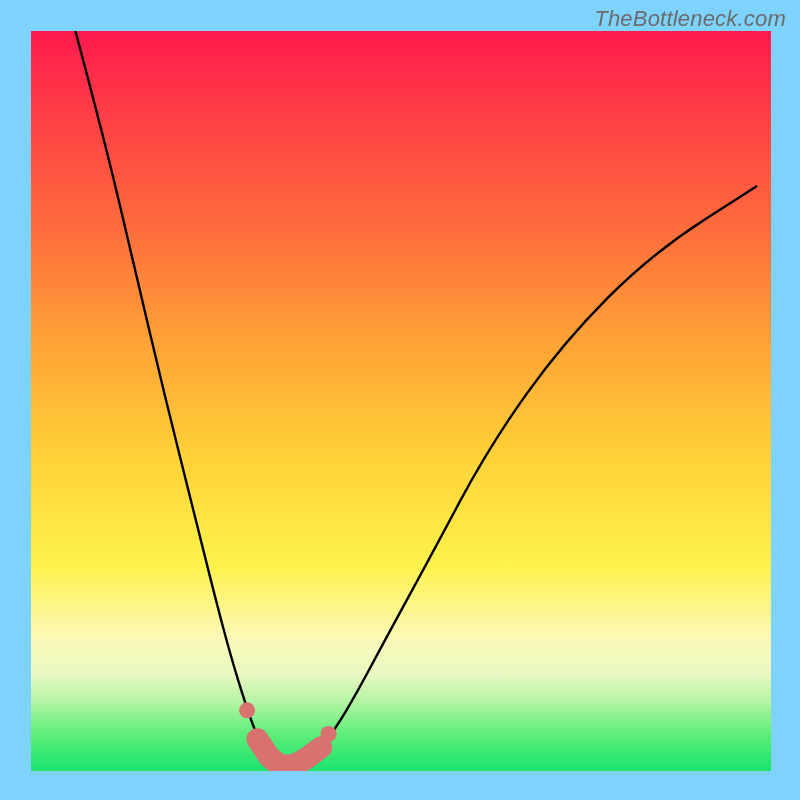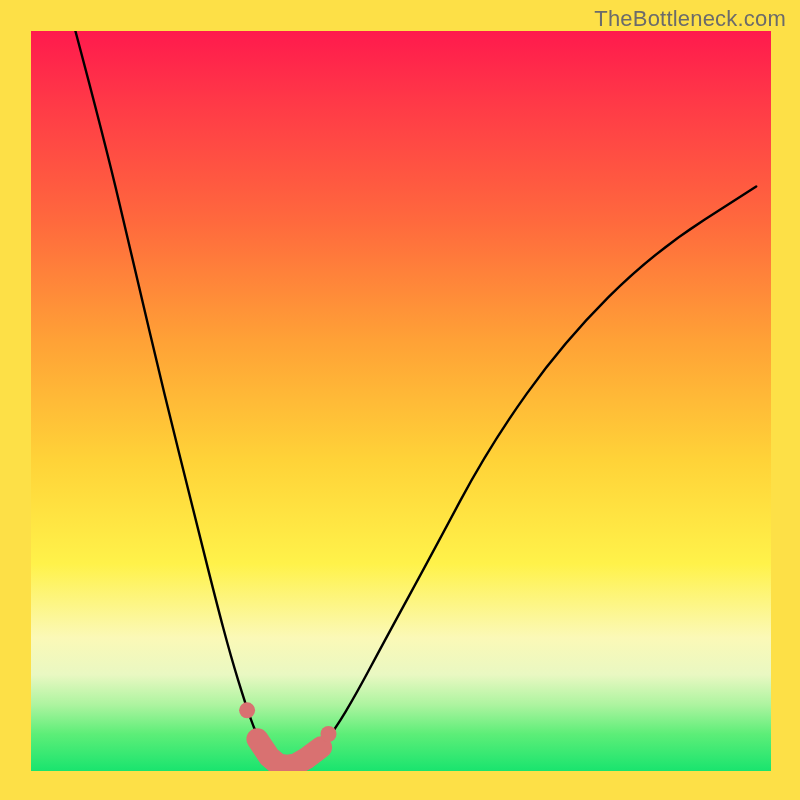--- a/index.html
+++ b/index.html
@@ -7,21 +7,22 @@
     padding: 0;
     width: 800px;
     height: 800px;
     background: #000;
     font-family: Arial, Helvetica, sans-serif;
     overflow: hidden;
   }
   .frame {
     position: absolute;
     inset: 0;
-    background: #fde047;
+    background: #7dd3fc;
+    font-style: italic;
   }
   .plot-area {
     position: absolute;
     left: 31px;
     top: 31px;
     width: 740px;
     height: 740px;
     overflow: hidden;
   }
   .gradient-bg {

